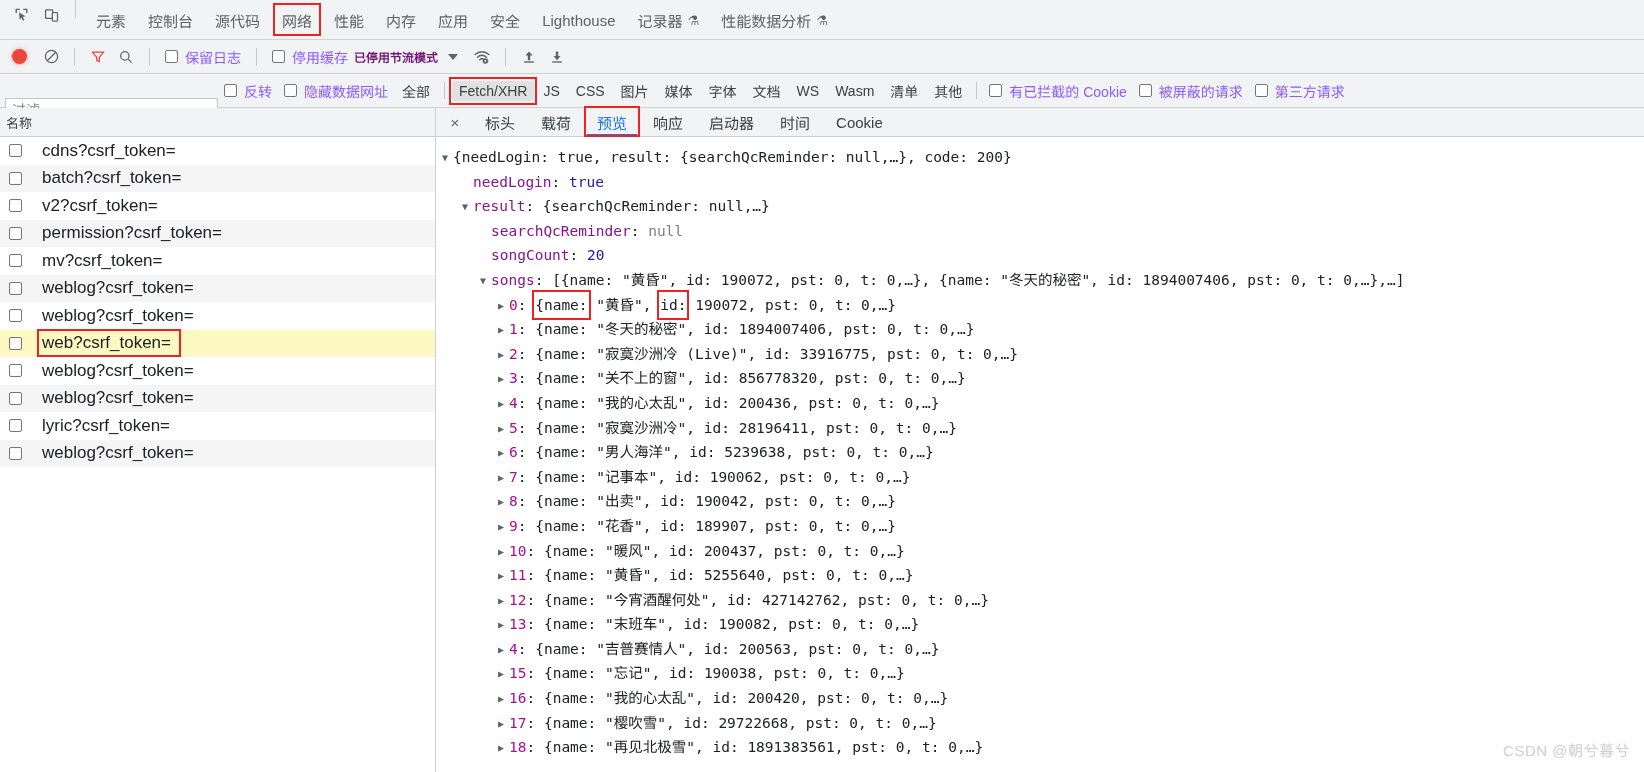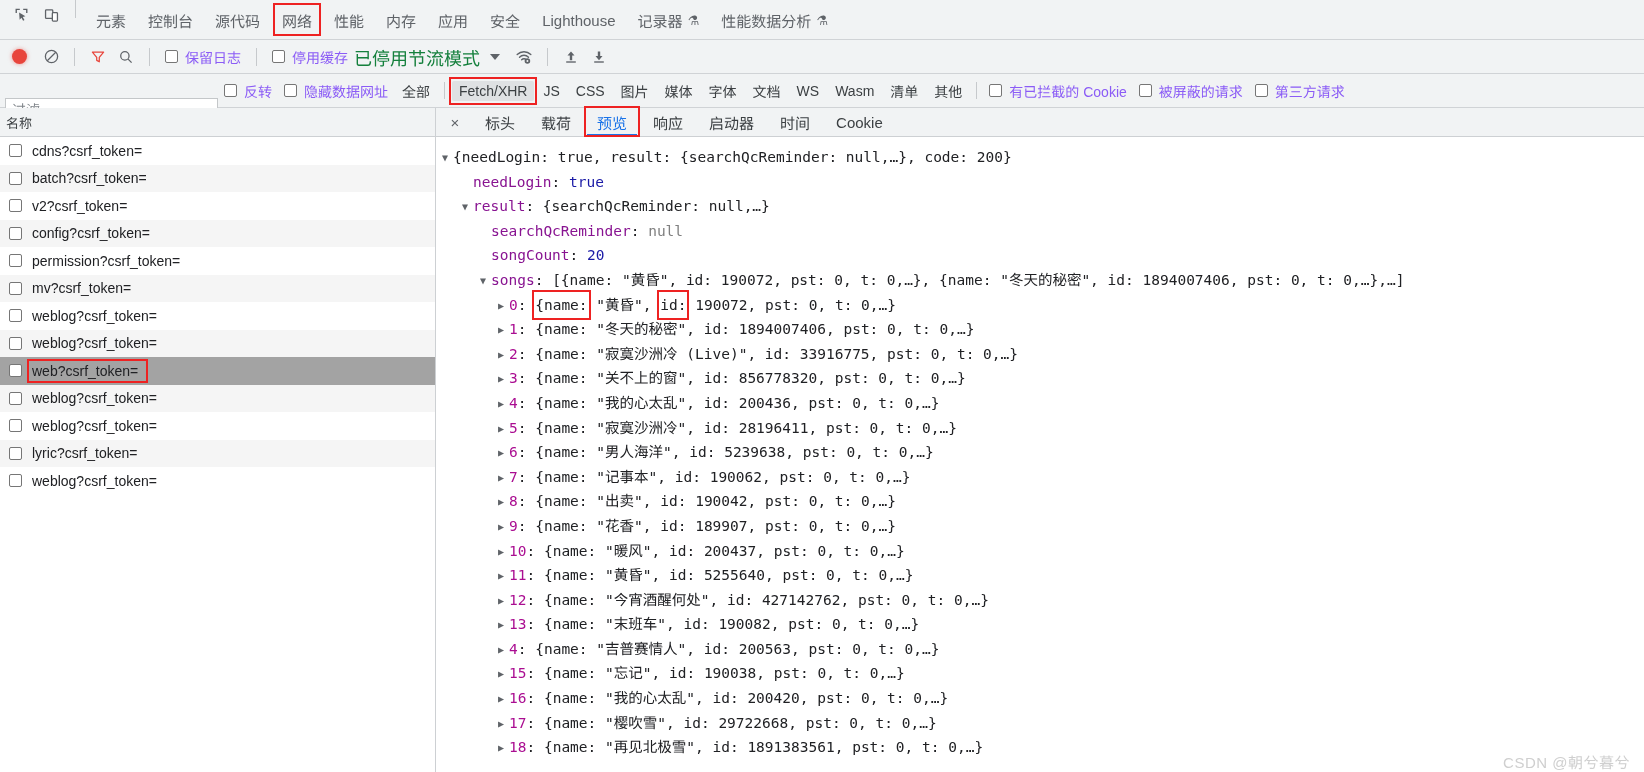--- a/index.html
+++ b/index.html
@@ -66,21 +66,21 @@
     width: 13px; height: 13px;
     border: 1px solid #767676; background: #fff;
     border-radius: 2px; display: inline-block;
     flex: 0 0 auto;
   }
   .cbox-label {
     display: flex; align-items: center; gap: 7px;
     font-size: 14px; color: #8b5cf6;
     margin: 0 6px; cursor: pointer; white-space: nowrap;
   }
-  .tb-text { font-size: 18px; color: #15803d; white-space: nowrap; }
+  .tb-text { font-size: 12px; color: #701a75; white-space: nowrap; font-weight: bold; }
   .caret-dn {
     width: 0; height: 0;
     border-left: 5px solid transparent; border-right: 5px solid transparent;
     border-top: 6px solid #5f6368;
     margin: 0 10px; cursor: pointer;
   }
 
   
   .filterbar {
     height: 34px; min-height: 34px;
@@ -127,27 +127,27 @@
     display: flex; align-items: center;
     padding-left: 6px;
     font-size: 13px; color: #3c4043;
     background: #f1f3f4;
     border-bottom: 1px solid #cdd0d3;
   }
   .req-list { flex: 1; overflow: hidden; }
   .req-row {
     height: 27.5px;
     display: flex; align-items: center;
-    padding-left: 9px; gap: 10px;
-    font-size: 14px; color: #202124;
+    padding-left: 9px; gap: 20px;
+    font-size: 17px; color: #202124;
     cursor: pointer; position: relative;
     white-space: nowrap;
   }
   .req-row:nth-child(even) { background: #f5f5f5; }
-  .req-row.selected { background: #a3a3a3; }
+  .req-row.selected { background: #fef9c3; }
   .req-name { position: relative; }
   .req-row.boxed .req-name::after {
     content: ""; position: absolute;
     left: -5px; right: -10px; top: -4px; bottom: -4px;
     border: 2px solid #ee2222; pointer-events: none;
   }
 
   
   .detail {
     flex: 1; display: flex; flex-direction: column;
@@ -213,21 +213,21 @@
   .plain { color: #202124; }
   .idx { color: #aa0d91; }
   .boxk { position: relative; display: inline-block; }
   .boxk::after {
     content: ""; position: absolute;
     left: -3px; right: -3px; top: -3px; bottom: -3px;
     border: 2px solid #ee2222; pointer-events: none;
   }
 
   .watermark {
-    position: absolute; right: 14px; bottom: 0;
+    position: absolute; right: 14px; bottom: 12px;
     font-size: 15px; color: #cfcfcf; letter-spacing: .5px;
     pointer-events: none; user-select: none;
   }
 </style>
 </head>
 <body>
 
 <div class="app">
 
   <div class="tabstrip">
@@ -415,24 +415,20 @@
         <div class="req-row">
           <span class="chk"></span>
           <span class="req-name">batch?csrf_token=</span>
         </div>
         <div class="req-row">
           <span class="chk"></span>
           <span class="req-name">v2?csrf_token=</span>
         </div>
         <div class="req-row">
           <span class="chk"></span>
-          <span class="req-name">config?csrf_token=</span>
-        </div>
-        <div class="req-row">
-          <span class="chk"></span>
           <span class="req-name">permission?csrf_token=</span>
         </div>
         <div class="req-row">
           <span class="chk"></span>
           <span class="req-name">mv?csrf_token=</span>
         </div>
         <div class="req-row">
           <span class="chk"></span>
           <span class="req-name">weblog?csrf_token=</span>
         </div>

